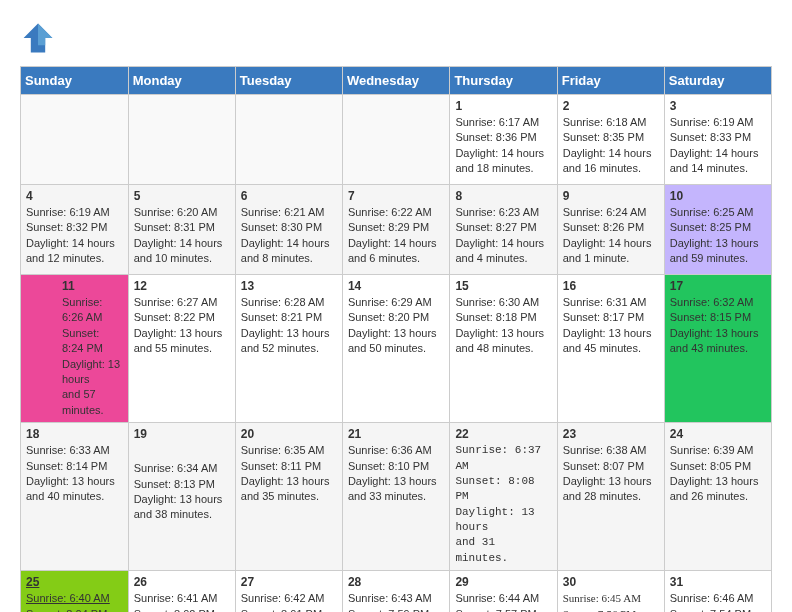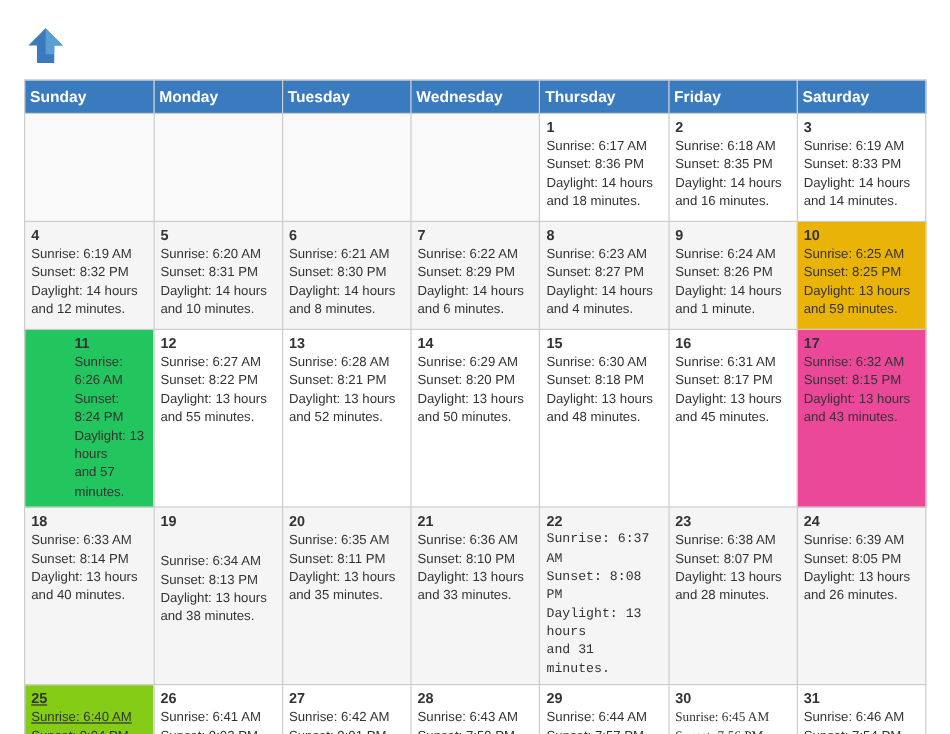--- a/index.html
+++ b/index.html
@@ -185,30 +185,30 @@
 Daylight: 14 hours
 and 4 minutes.</div>
         </td>
         <td style="background-color: rgb(245, 245, 245);">
           <span class="day-number">9</span>
           <div class="day-info" style="white-space: pre-line;">Sunrise: 6:24 AM
 Sunset: 8:26 PM
 Daylight: 14 hours
 and 1 minute.</div>
         </td>
-        <td style="background-color: #eab308;">
+        <td style="background-color: #c4b5fd;">
           <span class="day-number">10</span>
           <div class="day-info" style="white-space: pre-line;">Sunrise: 6:25 AM
 Sunset: 8:25 PM
 Daylight: 13 hours
 and 59 minutes.</div>
         </td>
       </tr>
       <tr>
-        <td style="background-color: #22c55e; padding-left: 41px;">
+        <td style="background-color: #ec4899; padding-left: 41px;">
           <span class="day-number">11</span>
           <div class="day-info" style="white-space: pre-line;">Sunrise: 6:26 AM
 Sunset: 8:24 PM
 Daylight: 13 hours
 and 57 minutes.</div>
         </td>
         <td style="background-color: rgb(255, 255, 255); margin-top: 36px;">
           <span class="day-number">12</span>
           <div class="day-info" style="white-space: pre-line;">Sunrise: 6:27 AM
 Sunset: 8:22 PM
@@ -236,21 +236,21 @@
 Daylight: 13 hours
 and 48 minutes.</div>
         </td>
         <td style="background-color: rgb(255, 255, 255);">
           <span class="day-number">16</span>
           <div class="day-info" style="white-space: pre-line;">Sunrise: 6:31 AM
 Sunset: 8:17 PM
 Daylight: 13 hours
 and 45 minutes.</div>
         </td>
-        <td style="background-color: #ec4899;">
+        <td style="background-color: #22c55e;">
           <span class="day-number">17</span>
           <div class="day-info" style="white-space: pre-line;">Sunrise: 6:32 AM
 Sunset: 8:15 PM
 Daylight: 13 hours
 and 43 minutes.</div>
         </td>
       </tr>
       <tr>
         <td style="background-color: rgb(245, 245, 245);">
           <span class="day-number">18</span>

